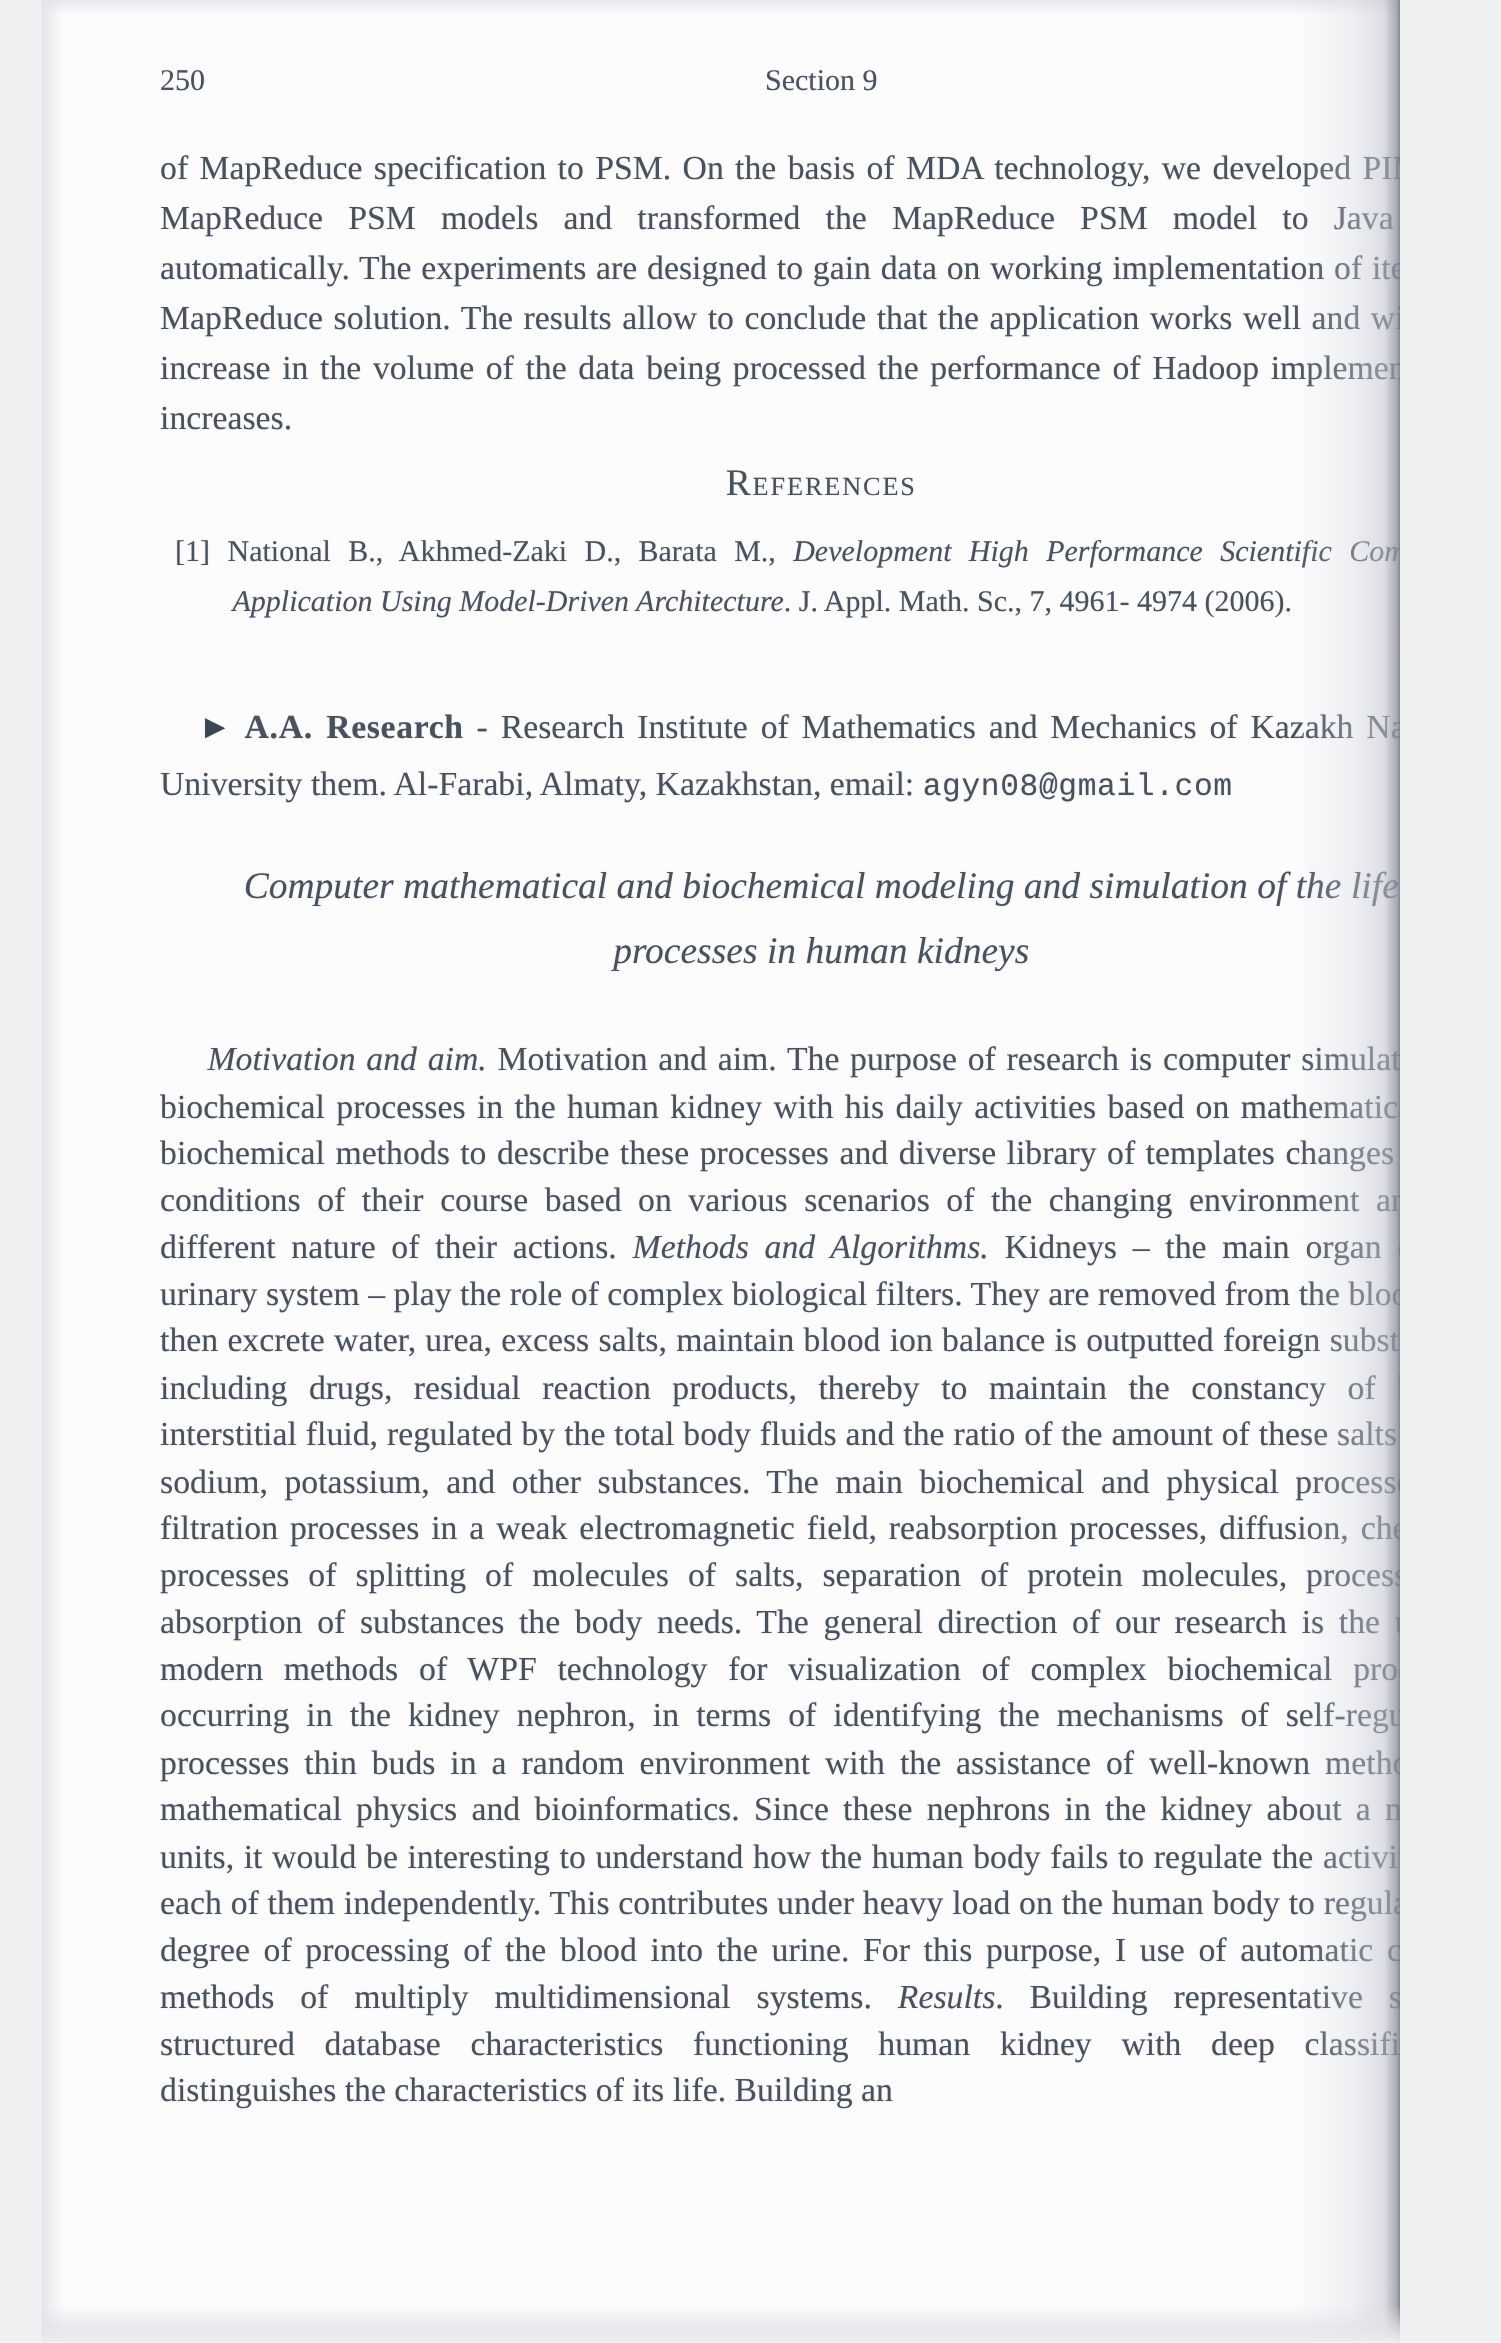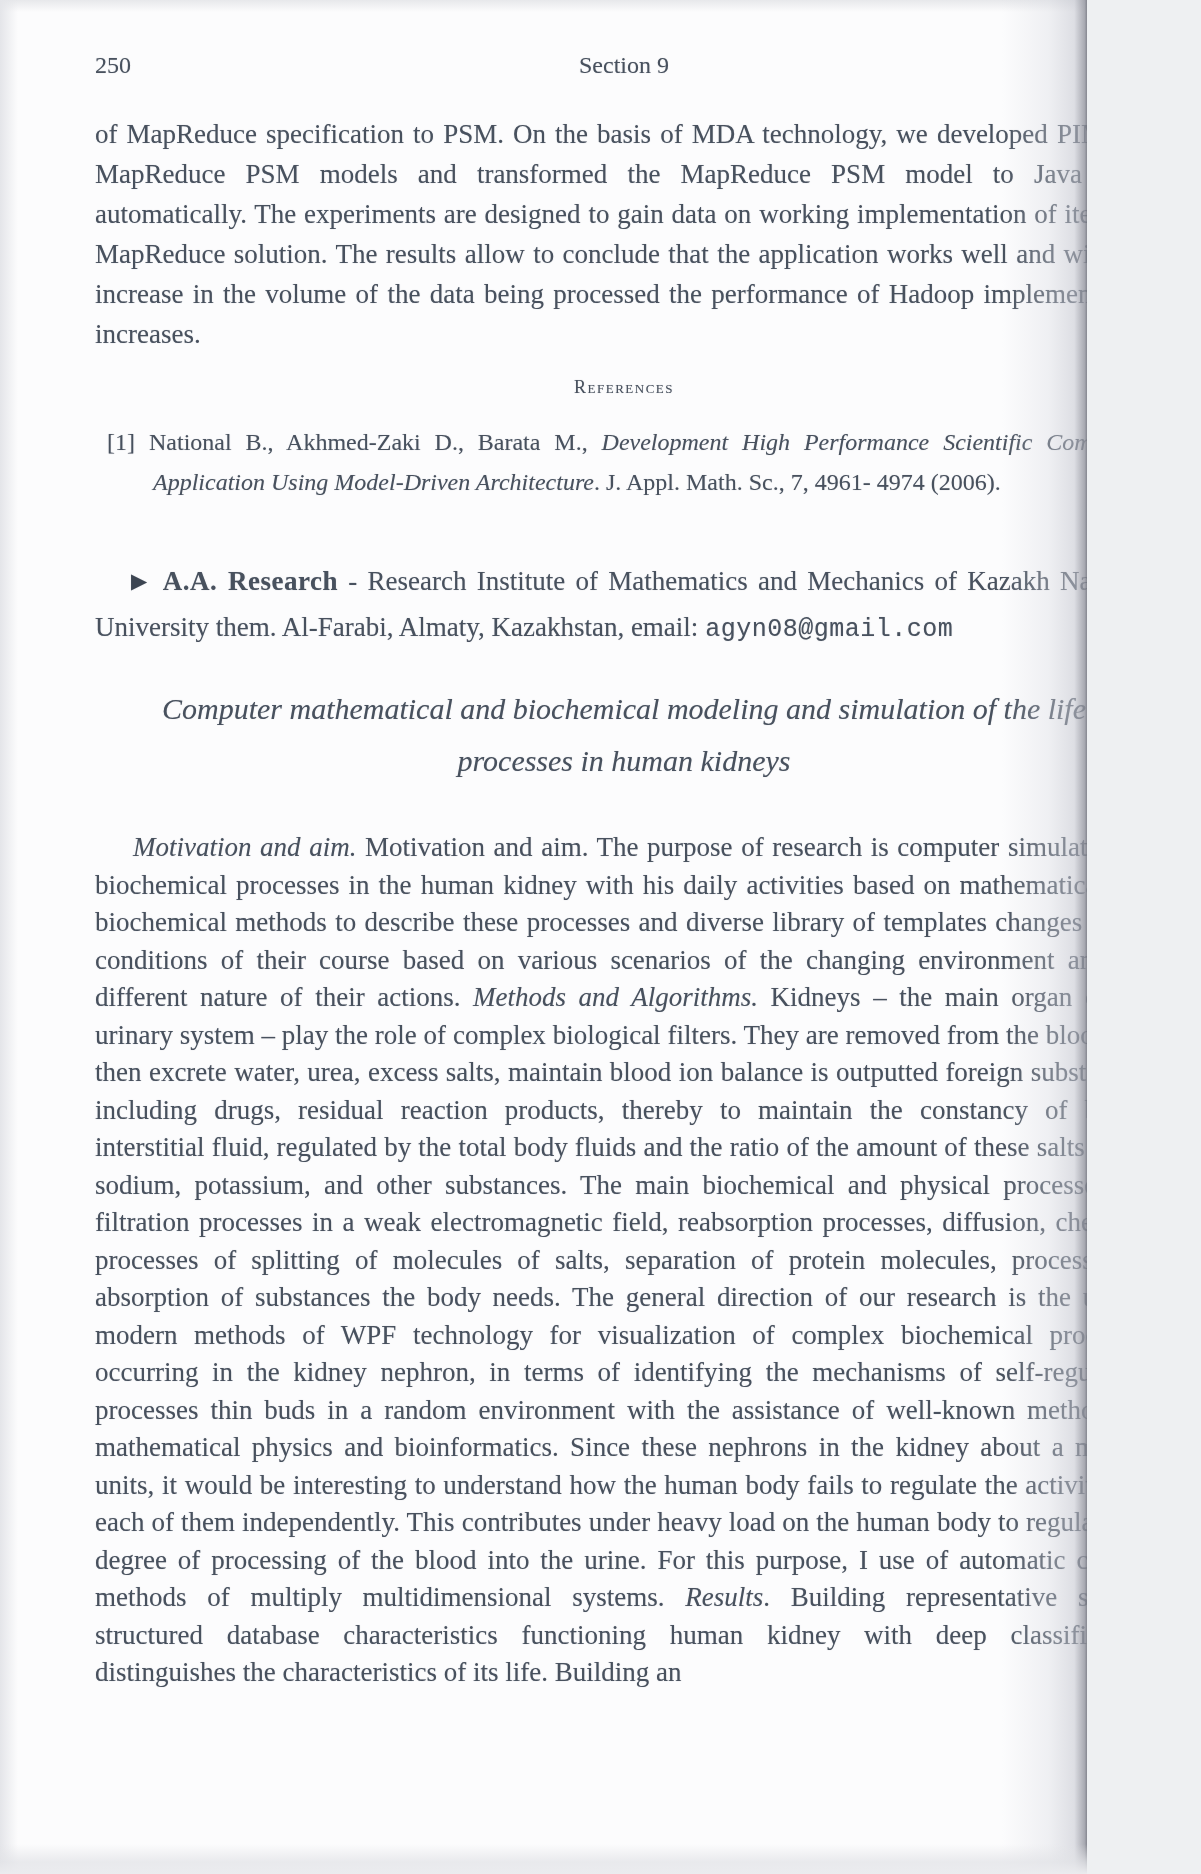--- a/index.html
+++ b/index.html
@@ -6,20 +6,21 @@
   body {
     width: 1201px; height: 1874px;
     background: #eef0f2;
     font-family: "Liberation Serif", serif;
   }
   .scan {
     position: relative;
     width: 1087px; height: 1874px;
     background: #fcfcfd;
     overflow: hidden;
+    margin-left: 33px;
   }
   
   .edge-top {
     position: absolute; top: 0; left: 0; right: 0; height: 12px;
     background: linear-gradient(to bottom, #e7e8eb, rgba(252,252,253,0));
     pointer-events: none;
   }
   .edge-left {
     position: absolute; top: 0; bottom: 0; left: 0; width: 18px;
     background: linear-gradient(to right, #e4e5e9, rgba(252,252,253,0));
@@ -80,21 +81,21 @@
     line-height: 40px;
   }
   .continuation { margin-top: 32px; }
 
   .refs-heading {
     margin: 18px 0 0 0;
     text-align: center;
     font-weight: normal;
     font-variant: small-caps;
     letter-spacing: 1.5px;
-    font-size: 18px;
+    font-size: 30px;
     line-height: 30px;
   }
 
   .ref-item {
     margin-top: 20px;
     padding-left: 58px;
     text-indent: -46px;
     font-size: 24px;
     line-height: 40px;
     text-align: justify;

